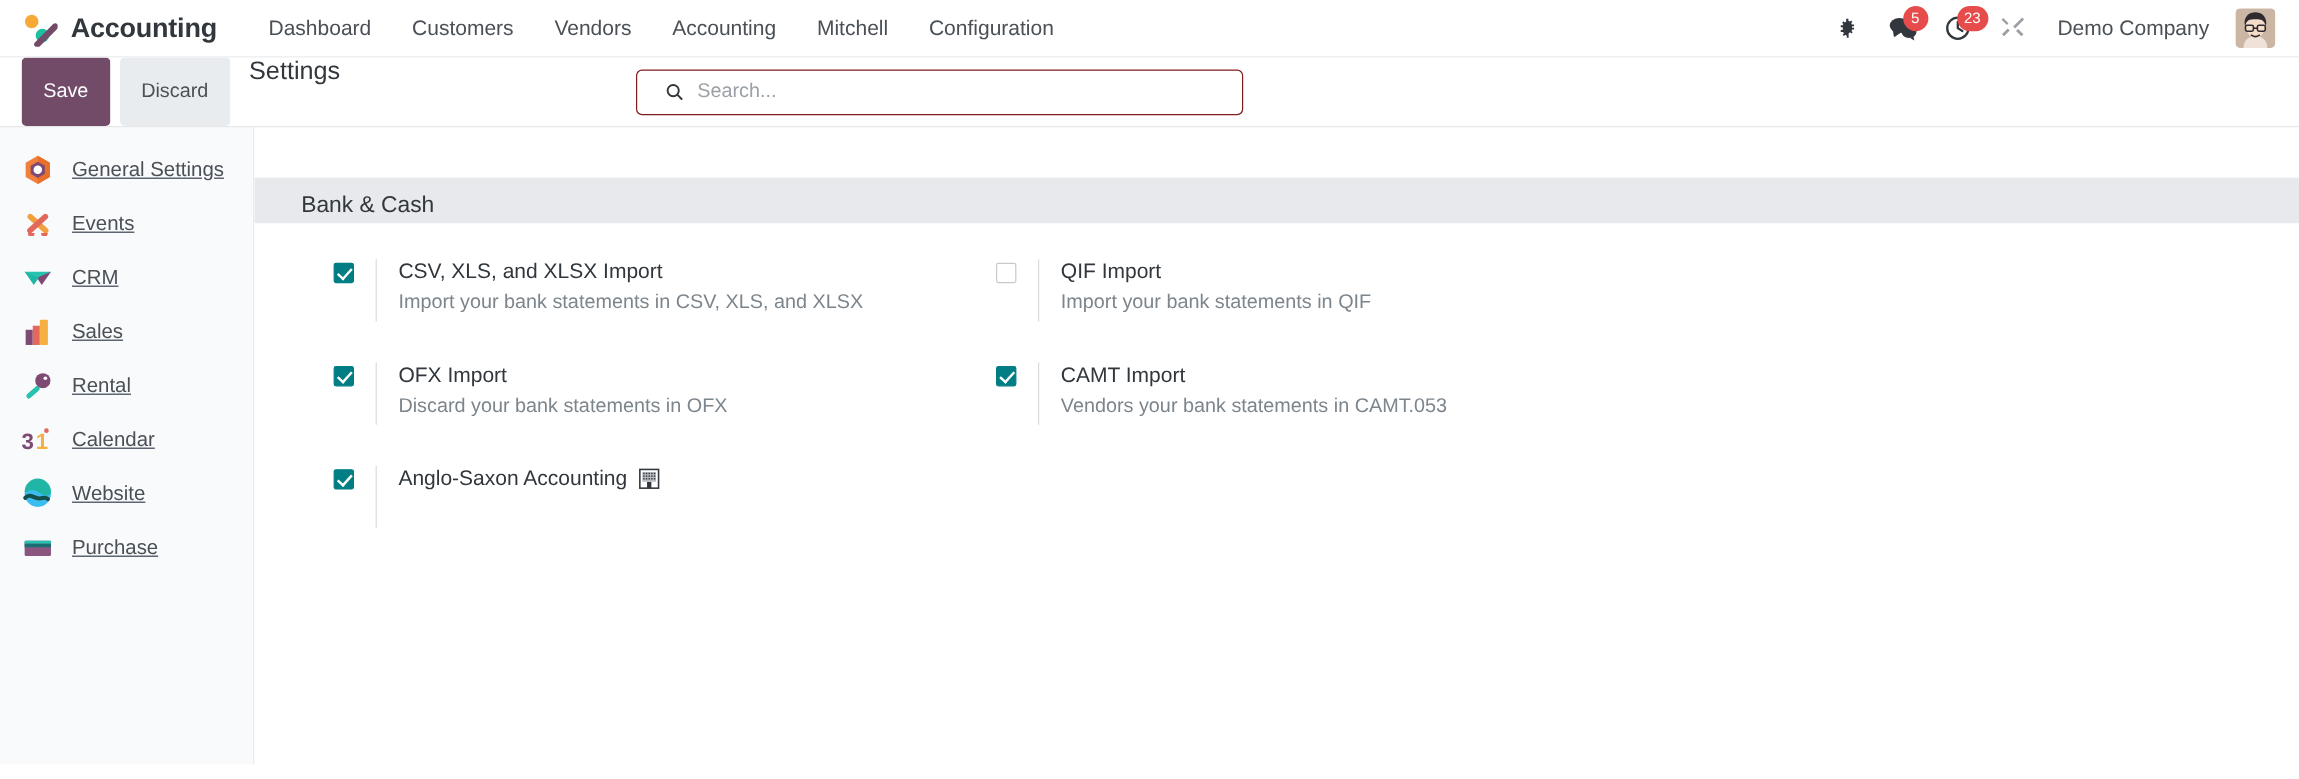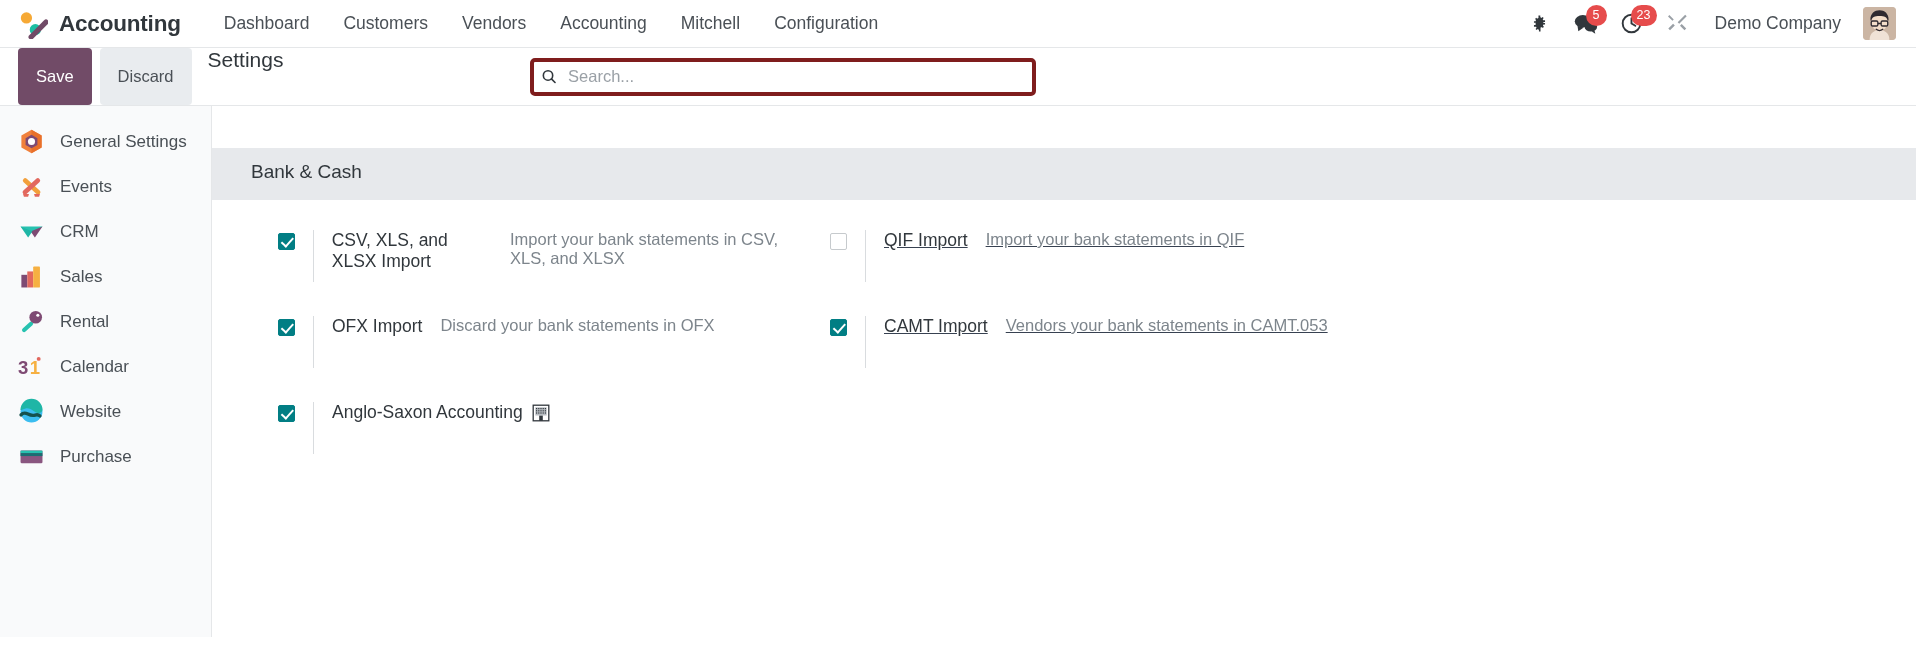--- a/index.html
+++ b/index.html
@@ -85,77 +85,77 @@
   }
   .btn-save { background: #714b67; color: #ffffff; margin-right: 8px; }
   .btn-discard { background: #e9ecef; color: #4a5056; margin-right: 16px; }
   .cp-title { font-size: 21px; color: #31373c; }
   .search-wrap {
     position: absolute; left: 530px; top: 50%; transform: translateY(-50%);
     width: 506px;
   }
   .search-box {
     display: flex; align-items: center; gap: 11px;
-    border: 4px solid #7f1d1d; border-radius: 5px;
-    height: 38px; padding: 0 7px; background: #fff;
+    border: 1px solid #7f1d1d; border-radius: 5px;
+    height: 38px; padding: 0 23px; background: #fff;
   }
   .search-input {
     border: none; outline: none; font-size: 16.5px; color: #31373c;
     width: 100%; background: transparent;
     font-family: "Liberation Sans", sans-serif;
   }
   .search-input::placeholder { color: #9aa0a6; }
 
   
   .body-wrap { display: flex; height: calc(649px - 60px - 58px); }
 
   .sidebar {
     width: 212px; flex: 0 0 212px;
     background: #f9fafb; border-right: 1px solid #e5e7e9;
     padding-top: 13px; overflow: hidden;
   }
   .side-item {
     display: flex; align-items: center; gap: 15px;
-    padding: 9px 12px 9px 18px; cursor: pointer;
+    padding: 9px 12px 9px 18px; cursor: pointer; text-decoration: underline;
   }
   .side-icon { width: 27px; height: 27px; flex: 0 0 27px; display:block; }
   .side-label { font-size: 17px; color: #4a5056; white-space: nowrap; }
 
   .content { flex: 1; background: #ffffff; overflow: hidden; padding-top: 42px; }
 
   .section-head {
-    background: #e7e9ec; padding: 13px 0 17px 39px;
+    background: #e7e9ec; padding: 13px 0 3px 39px;
     font-size: 19px; color: #31373c;
   }
 
   .settings-grid {
     padding: 30px 0 0 0;
   }
   .srow { display: flex; }
   .scell {
     width: 580px; display: flex; align-items: flex-start;
     padding: 0 0 0 66px; margin-bottom: 34px;
   }
-  .scell.right { padding-left: 38px; text-decoration: underline; }
+  .scell.right { padding-left: 38px; }
   .cbox {
     width: 17px; height: 17px; flex: 0 0 17px; margin-top: 3px;
     border-radius: 2px; position: relative; cursor: pointer;
   }
   .cbox.on { background: #017e84; border: 1px solid #017e84; }
   .cbox.off { background: #ffffff; border: 1px solid #c6cacd; }
   .cbox.on:after {
     content: ""; position: absolute; left: 4.5px; top: 1px;
     width: 5px; height: 9.5px; border: solid #fff;
     border-width: 0 2px 2px 0; transform: rotate(42deg);
   }
   .divider {
     width: 1px; align-self: stretch; background: #d9dcdf;
     margin: 0 18px 0 18px; min-height: 52px;
   }
-  .stext { display: flex; gap: 18px; }
+  .stext { display: flex; flex-direction: column; gap: 6px; }
   .stitle {
     font-size: 17.5px; color: #31373c; display: flex; align-items: center; gap: 9px;
   }
   .sdesc { font-size: 16.5px; color: #7d858c; }
   .bld-icon { width: 18px; height: 18px; display: block; }
 </style>
 </head>
 <body>
 
 <div class="navbar">

